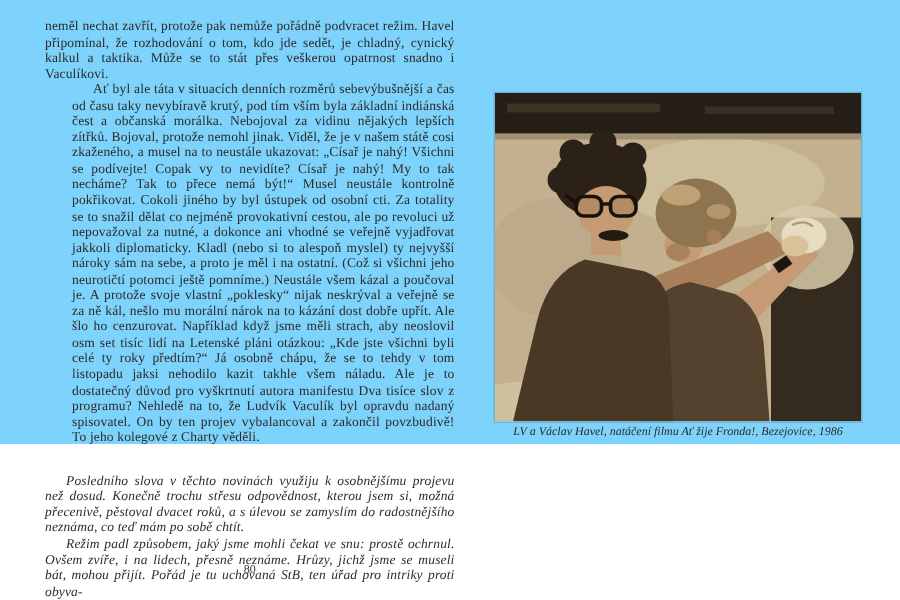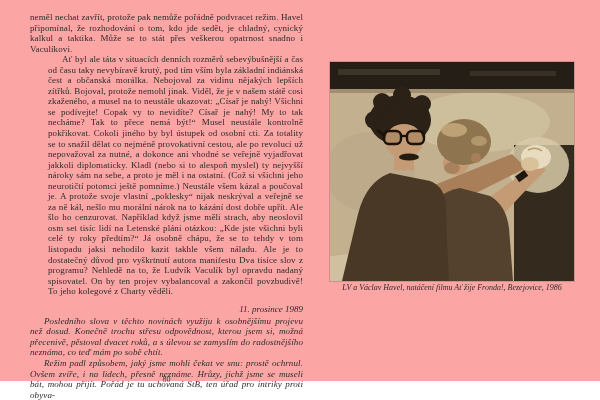--- a/index.html
+++ b/index.html
@@ -4,22 +4,22 @@
 <style>
   html,body { margin:0; padding:0; }
   body {
     width:600px; height:400px;
     background:#ffffff;
     font-family:"Liberation Serif", serif;
     overflow:hidden;
   }
   .spread {
     position:relative;
-    width:600px; height:381px;
-    background:#fca5a5;
+    width:600px; height:296px;
+    background:#7dd3fc;
   }
   
   .left-page {
     position:absolute; left:30px; top:12px; width:273px;
   }
   .body-text p {
     margin:0;
     font-size:9px;
     line-height:10.55px;
     text-align:justify;
@@ -34,21 +34,21 @@
     text-align:right;
     color:#2c2b29;
   }
   .section-heading {
     margin-top:10px;
     font-size:9px;
     font-style:italic;
     text-indent:14px;
     color:#2c2b29;
   }
-  .italic-block { margin-top:2px; }
+  .italic-block { margin-top:18px; }
   .italic-block p {
     margin:0;
     font-size:9px;
     line-height:10.55px;
     font-style:italic;
     text-align:justify;
     text-indent:14px;
     color:#2c2b29;
     letter-spacing:0.1px;
   }
@@ -77,21 +77,20 @@
 </head>
 <body>
 
 <div class="spread">
 
   <div class="left-page">
     <div class="body-text">
       <p>neměl nechat zavřít, protože pak nemůže pořádně podvracet režim. Havel připomínal, že rozhodování o tom, kdo jde sedět, je chladný, cynický kalkul a taktika. Může se to stát přes veškerou opatrnost snadno i Vaculíkovi.</p>
       <p class="indent">Ať byl ale táta v situacích denních rozměrů sebevýbušnější a čas od času taky nevybíravě krutý, pod tím vším byla základní indiánská čest a občanská morálka. Nebojoval za vidinu nějakých lepších zítřků. Bojoval, protože nemohl jinak. Viděl, že je v našem státě cosi zkaženého, a musel na to neustále ukazovat: „Císař je nahý! Všichni se podívejte! Copak vy to nevidíte? Císař je nahý! My to tak necháme? Tak to přece nemá být!“ Musel neustále kontrolně pokřikovat. Cokoli jiného by byl ústupek od osobní cti. Za totality se to snažil dělat co nejméně provokativní cestou, ale po revoluci už nepovažoval za nutné, a dokonce ani vhodné se veřejně vyjadřovat jakkoli diplomaticky. Kladl (nebo si to alespoň myslel) ty nejvyšší nároky sám na sebe, a proto je měl i na ostatní. (Což si všichni jeho neurotičtí potomci ještě pomníme.) Neustále všem kázal a poučoval je. A protože svoje vlastní „poklesky“ nijak neskrýval a veřejně se za ně kál, nešlo mu morální nárok na to kázání dost dobře upřít. Ale šlo ho cenzurovat. Například když jsme měli strach, aby neoslovil osm set tisíc lidí na Letenské pláni otázkou: „Kde jste všichni byli celé ty roky předtím?“ Já osobně chápu, že se to tehdy v tom listopadu jaksi nehodilo kazit takhle všem náladu. Ale je to dostatečný důvod pro vyškrtnutí autora manifestu Dva tisíce slov z programu? Nehledě na to, že Ludvík Vaculík byl opravdu nadaný spisovatel. On by ten projev vybalancoval a zakončil povzbudivě! To jeho kolegové z Charty věděli.</p>
     </div>
-    <div class="date-line">11. prosince 1989</div>
     <div class="italic-block">
       <p>Posledního slova v těchto novinách využiju k osobnějšímu projevu než dosud. Konečně trochu střesu odpovědnost, kterou jsem si, možná přecenivě, pěstoval dvacet roků, a s úlevou se zamyslím do radostnějšího neznáma, co teď mám po sobě chtít.</p>
       <p>Režim padl způsobem, jaký jsme mohli čekat ve snu: prostě ochrnul. Ovšem zvíře, i na lidech, přesně neznáme. Hrůzy, jichž jsme se museli bát, mohou přijít. Pořád je tu uchovaná StB, ten úřad pro intriky proti obyva-</p>
     </div>
   </div>
   <div class="page-number">80</div>
 
   <div class="photo-frame">
     <svg width="244" height="219" viewBox="0 0 244 219" xmlns="http://www.w3.org/2000/svg">
 

